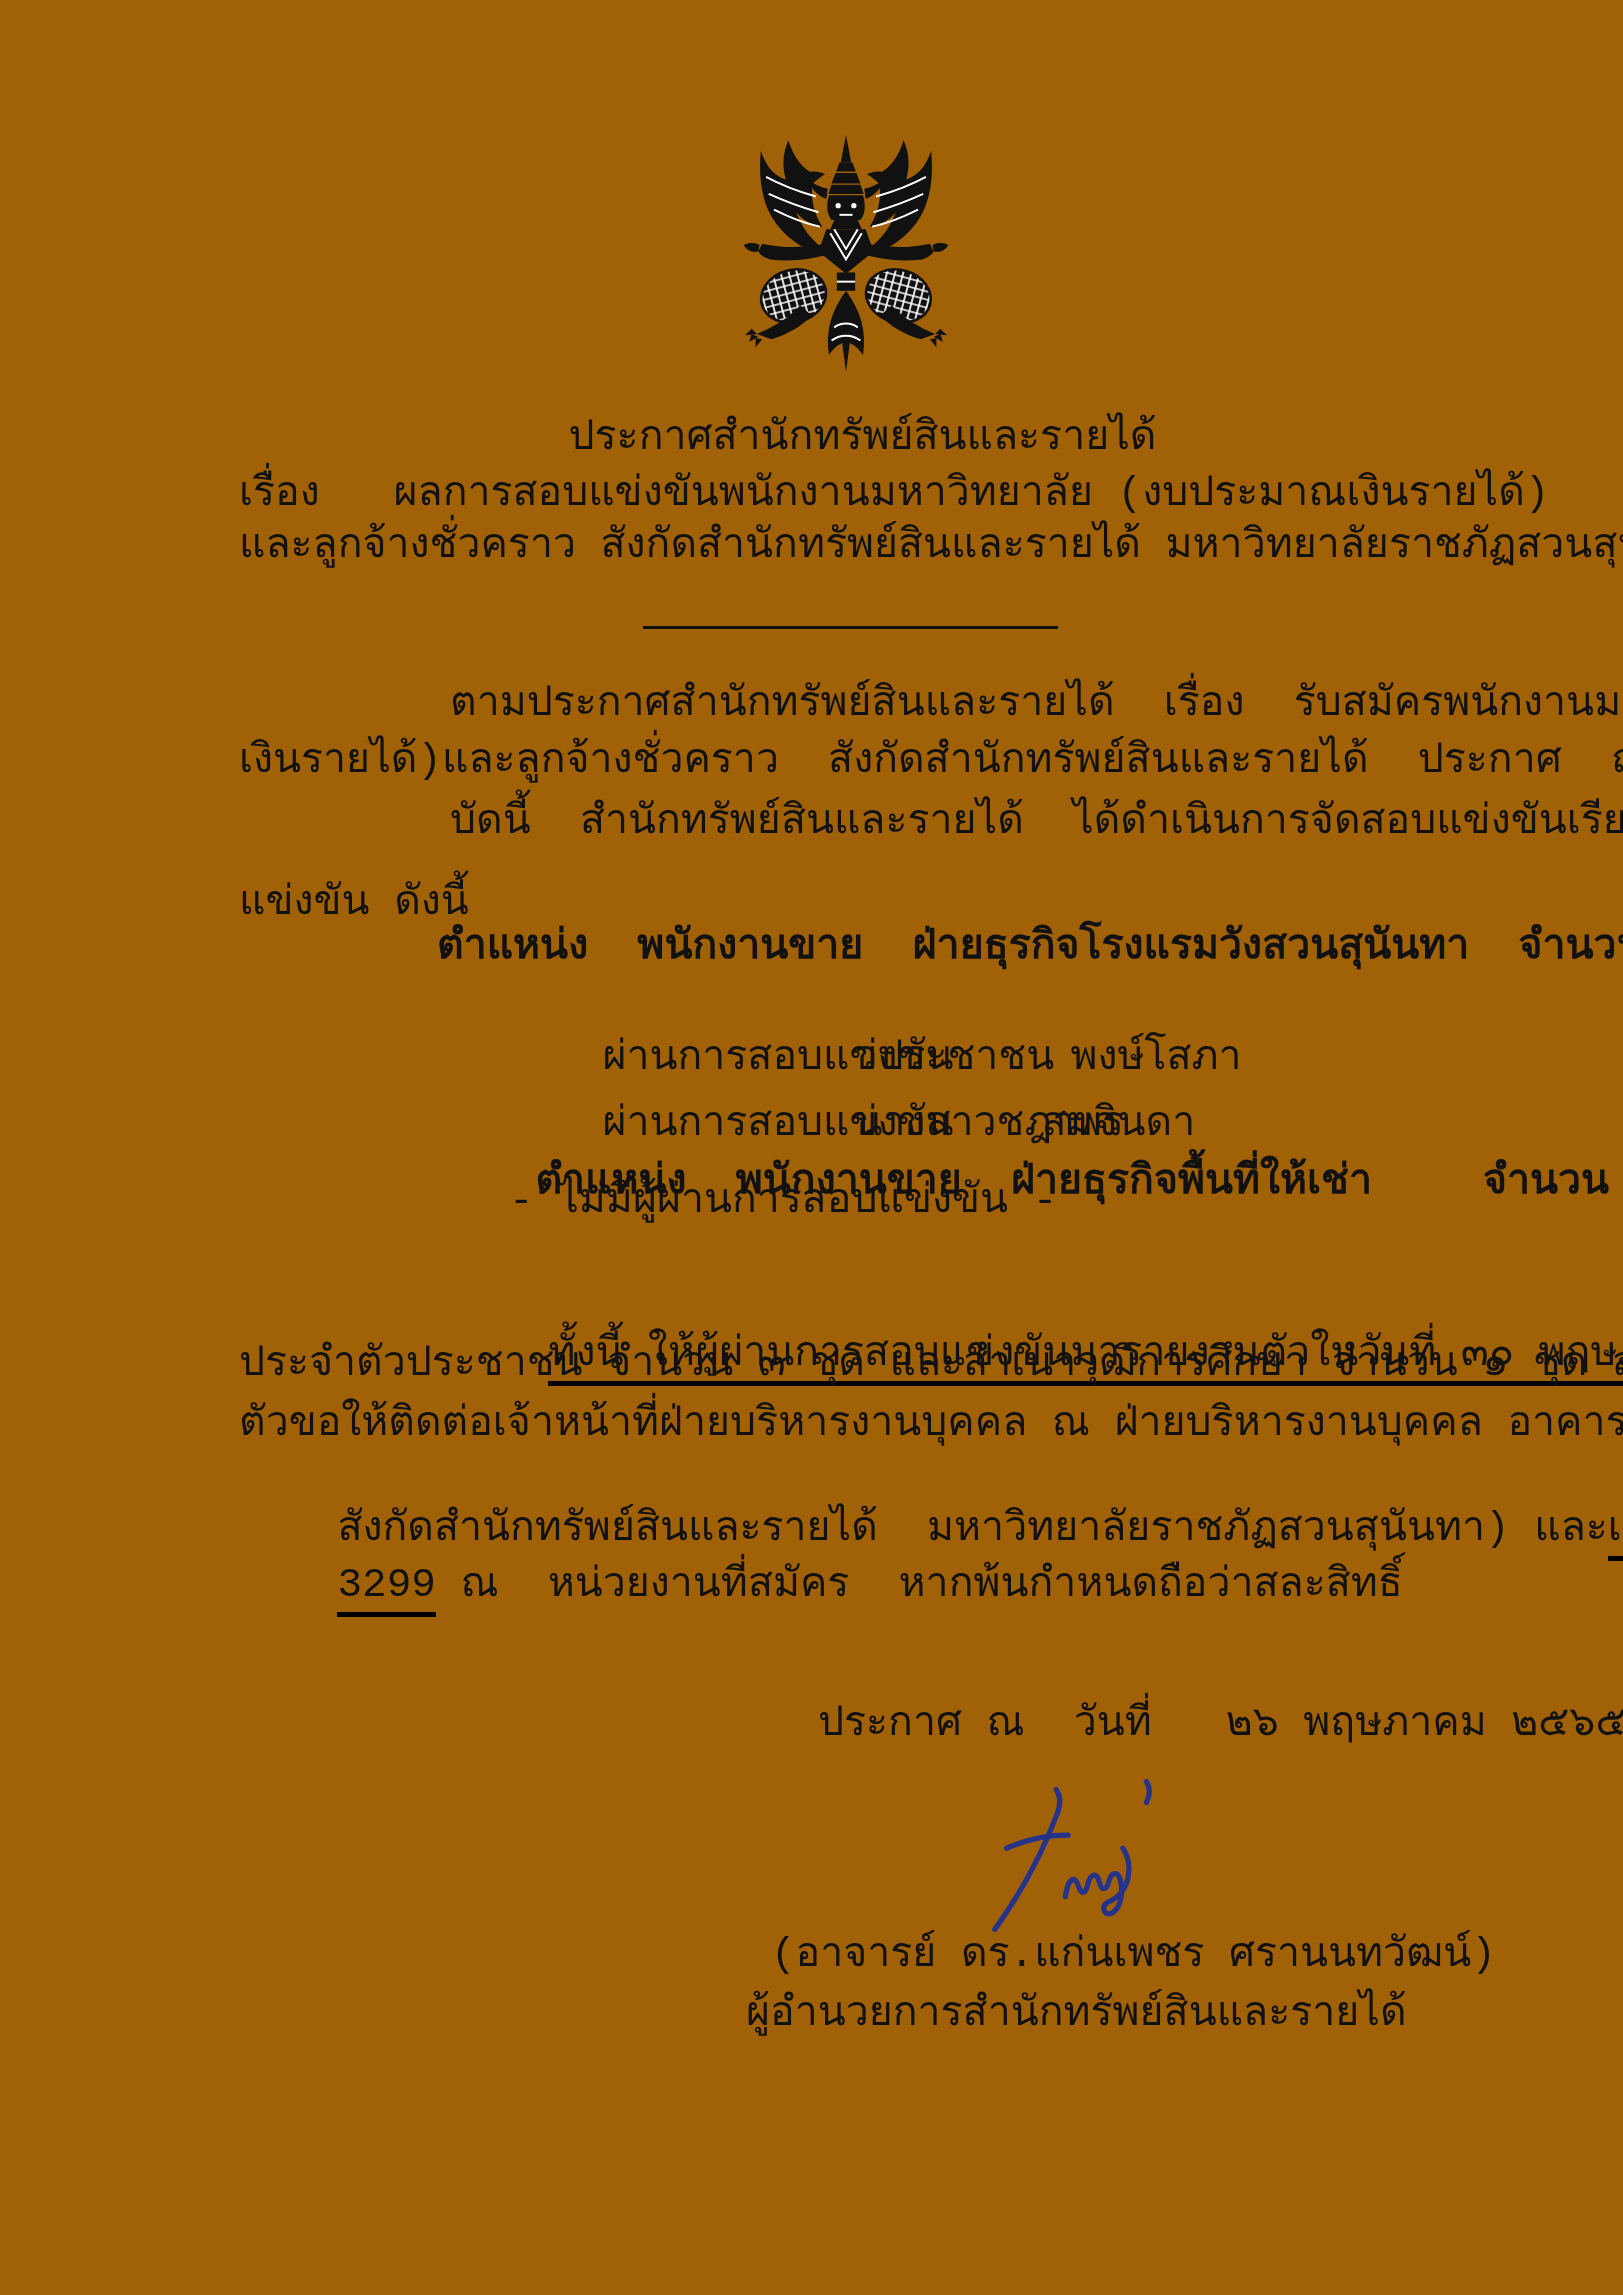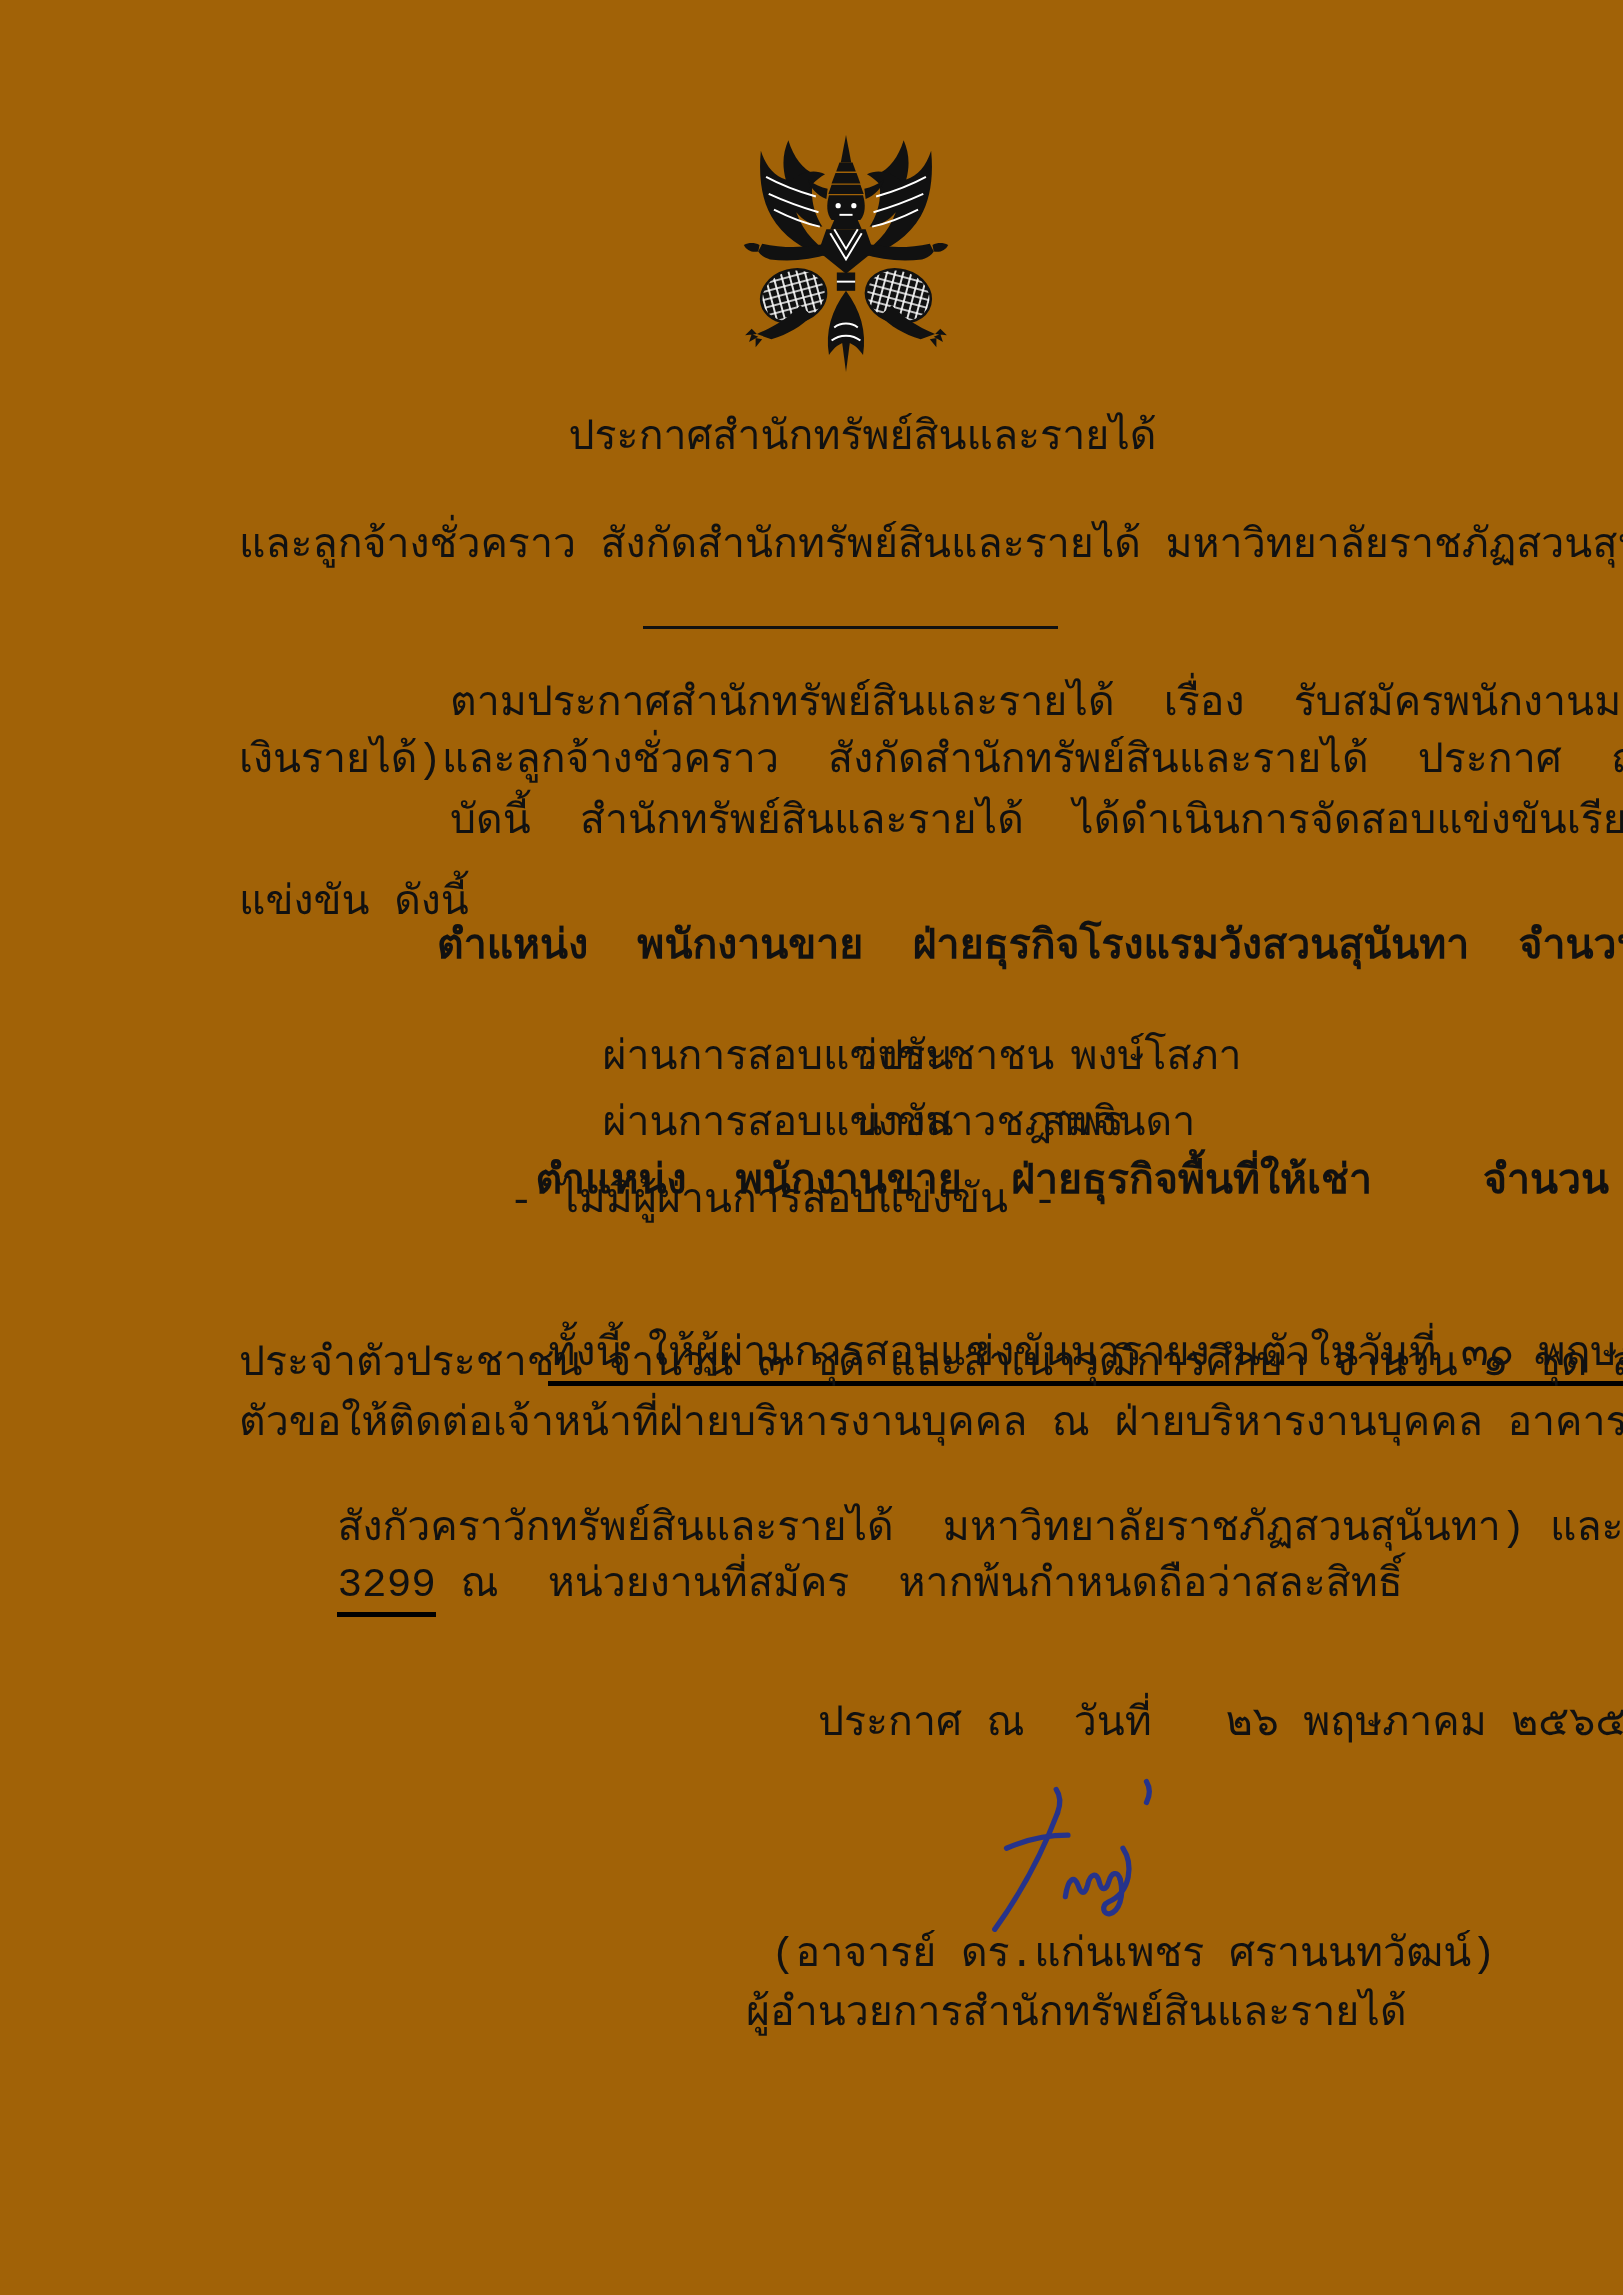--- a/index.html
+++ b/index.html
@@ -93,20 +93,21 @@
 
     <rect x="166" y="216" width="28" height="28" fill="#111"></rect>
     <path d="M166 230 h28" stroke="#fff" stroke-width="3"></path>
 
     <path fill="#111" d="M180 244 C 158 274, 148 306, 154 342 C 162 330, 170 324, 180 322 C 190 324, 198 330, 206 342 C 212 306, 202 274, 180 244 Z"></path>
     <path d="M162 300 C 172 292, 188 292, 198 300 M158 320 C 170 310, 190 310, 202 320" stroke="#fff" stroke-width="3" fill="none"></path>
     <path fill="#111" d="M174 322 L180 368 L186 322 Z"></path>
   </svg>
 
   <div class="line center-col" style="top:415px">ประกาศสำนักทรัพย์สินและรายได้</div>
+  <div class="line center-col" style="top:471px">เรื่อง   ผลการสอบแข่งขันพนักงานมหาวิทยาลัย (งบประมาณเงินรายได้)</div>
   <div class="line center-col" style="top:523px">และลูกจ้างชั่วคราว สังกัดสำนักทรัพย์สินและรายได้ มหาวิทยาลัยราชภัฏสวนสุนันทา</div>
 
   <div class="divider"></div>
 
   <div class="line" style="left:450px;top:681px">ตามประกาศสำนักทรัพย์สินและรายได้  เรื่อง  รับสมัครพนักงานมหาวิทยาลัย  (งบประมาณ</div>
   <div class="line" style="left:239px;top:738px">เงินรายได้)และลูกจ้างชั่วคราว  สังกัดสำนักทรัพย์สินและรายได้  ประกาศ  ณ วันที่ ๒๔  มีนาคม ๒๕๖๕ นั้น</div>
 
   <div class="line" style="left:450px;top:799px">บัดนี้  สำนักทรัพย์สินและรายได้  ได้ดำเนินการจัดสอบแข่งขันเรียบร้อยแล้ว  ซึ่งมีผลการสอบ</div>
   <div class="line" style="left:239px;top:880px">แข่งขัน ดังนี้</div>
 
@@ -124,21 +125,21 @@
     <span>ตำแหน่ง  พนักงานขาย  ฝ่ายธุรกิจพื้นที่ให้เช่า</span><span class="gap-right">จำนวน ๒ อัตรา</span>
   </div>
   <div class="line" style="left:509px;top:1178px">- ไม่มีผู้ผ่านการสอบแข่งขัน -</div>
 
   <div class="line" style="left:450px;top:1284px">
     <span class="ul">ทั้งนี้ ให้ผู้ผ่านการสอบแข่งขันมารายงานตัวในวันที่ ๓๐ พฤษภาคม ๒๕๖๕</span>
   </div>
   <div class="line" style="left:239px;top:1341px">ประจำตัวประชาชน จำนวน ๓ ชุด และสำเนาวุฒิการศึกษา จำนวน ๑ ชุด สำหรับรายงานตัว ( ในวันที่รายงาน</div>
   <div class="line" style="left:239px;top:1401px">ตัวขอให้ติดต่อเจ้าหน้าที่ฝ่ายบริหารงานบุคคล ณ ฝ่ายบริหารงานบุคคล อาคารโรงแรมวังสวนสุนันทา  ชั้น ๓</div>
   <div class="line" style="left:239px;top:1459px">
-    <span>สังกัวคราวักทรัพย์สินและรายได้  มหาวิทยาลัยราชภัฏสวนสุนันทา) และ</span><span class="ul">เข้าปฏิบัติงานในวันที่  ๑  มิถุนายน</span>
+    <span>สังกัดสำนักทรัพย์สินและรายได้  มหาวิทยาลัยราชภัฏสวนสุนันทา) และ</span><span class="ul">เข้าปฏิบัติงานในวันที่  ๑  มิถุนายน</span>
   </div>
   <div class="line" style="left:239px;top:1515px">
     <span class="ul">3299</span><span> ณ  หน่วยงานที่สมัคร  หากพ้นกำหนดถือว่าสละสิทธิ์</span>
   </div>
 
   <div class="line" style="left:818px;top:1701px">ประกาศ ณ  วันที่   ๒๖ พฤษภาคม ๒๕๖๕</div>
 
   <svg class="signature" viewBox="0 0 310 240" aria-hidden="true">
     <g fill="none" stroke="#26338b" stroke-width="8" stroke-linecap="round" stroke-linejoin="round">
       <path d="M30 236 C 62 192, 98 132, 126 58"></path>

